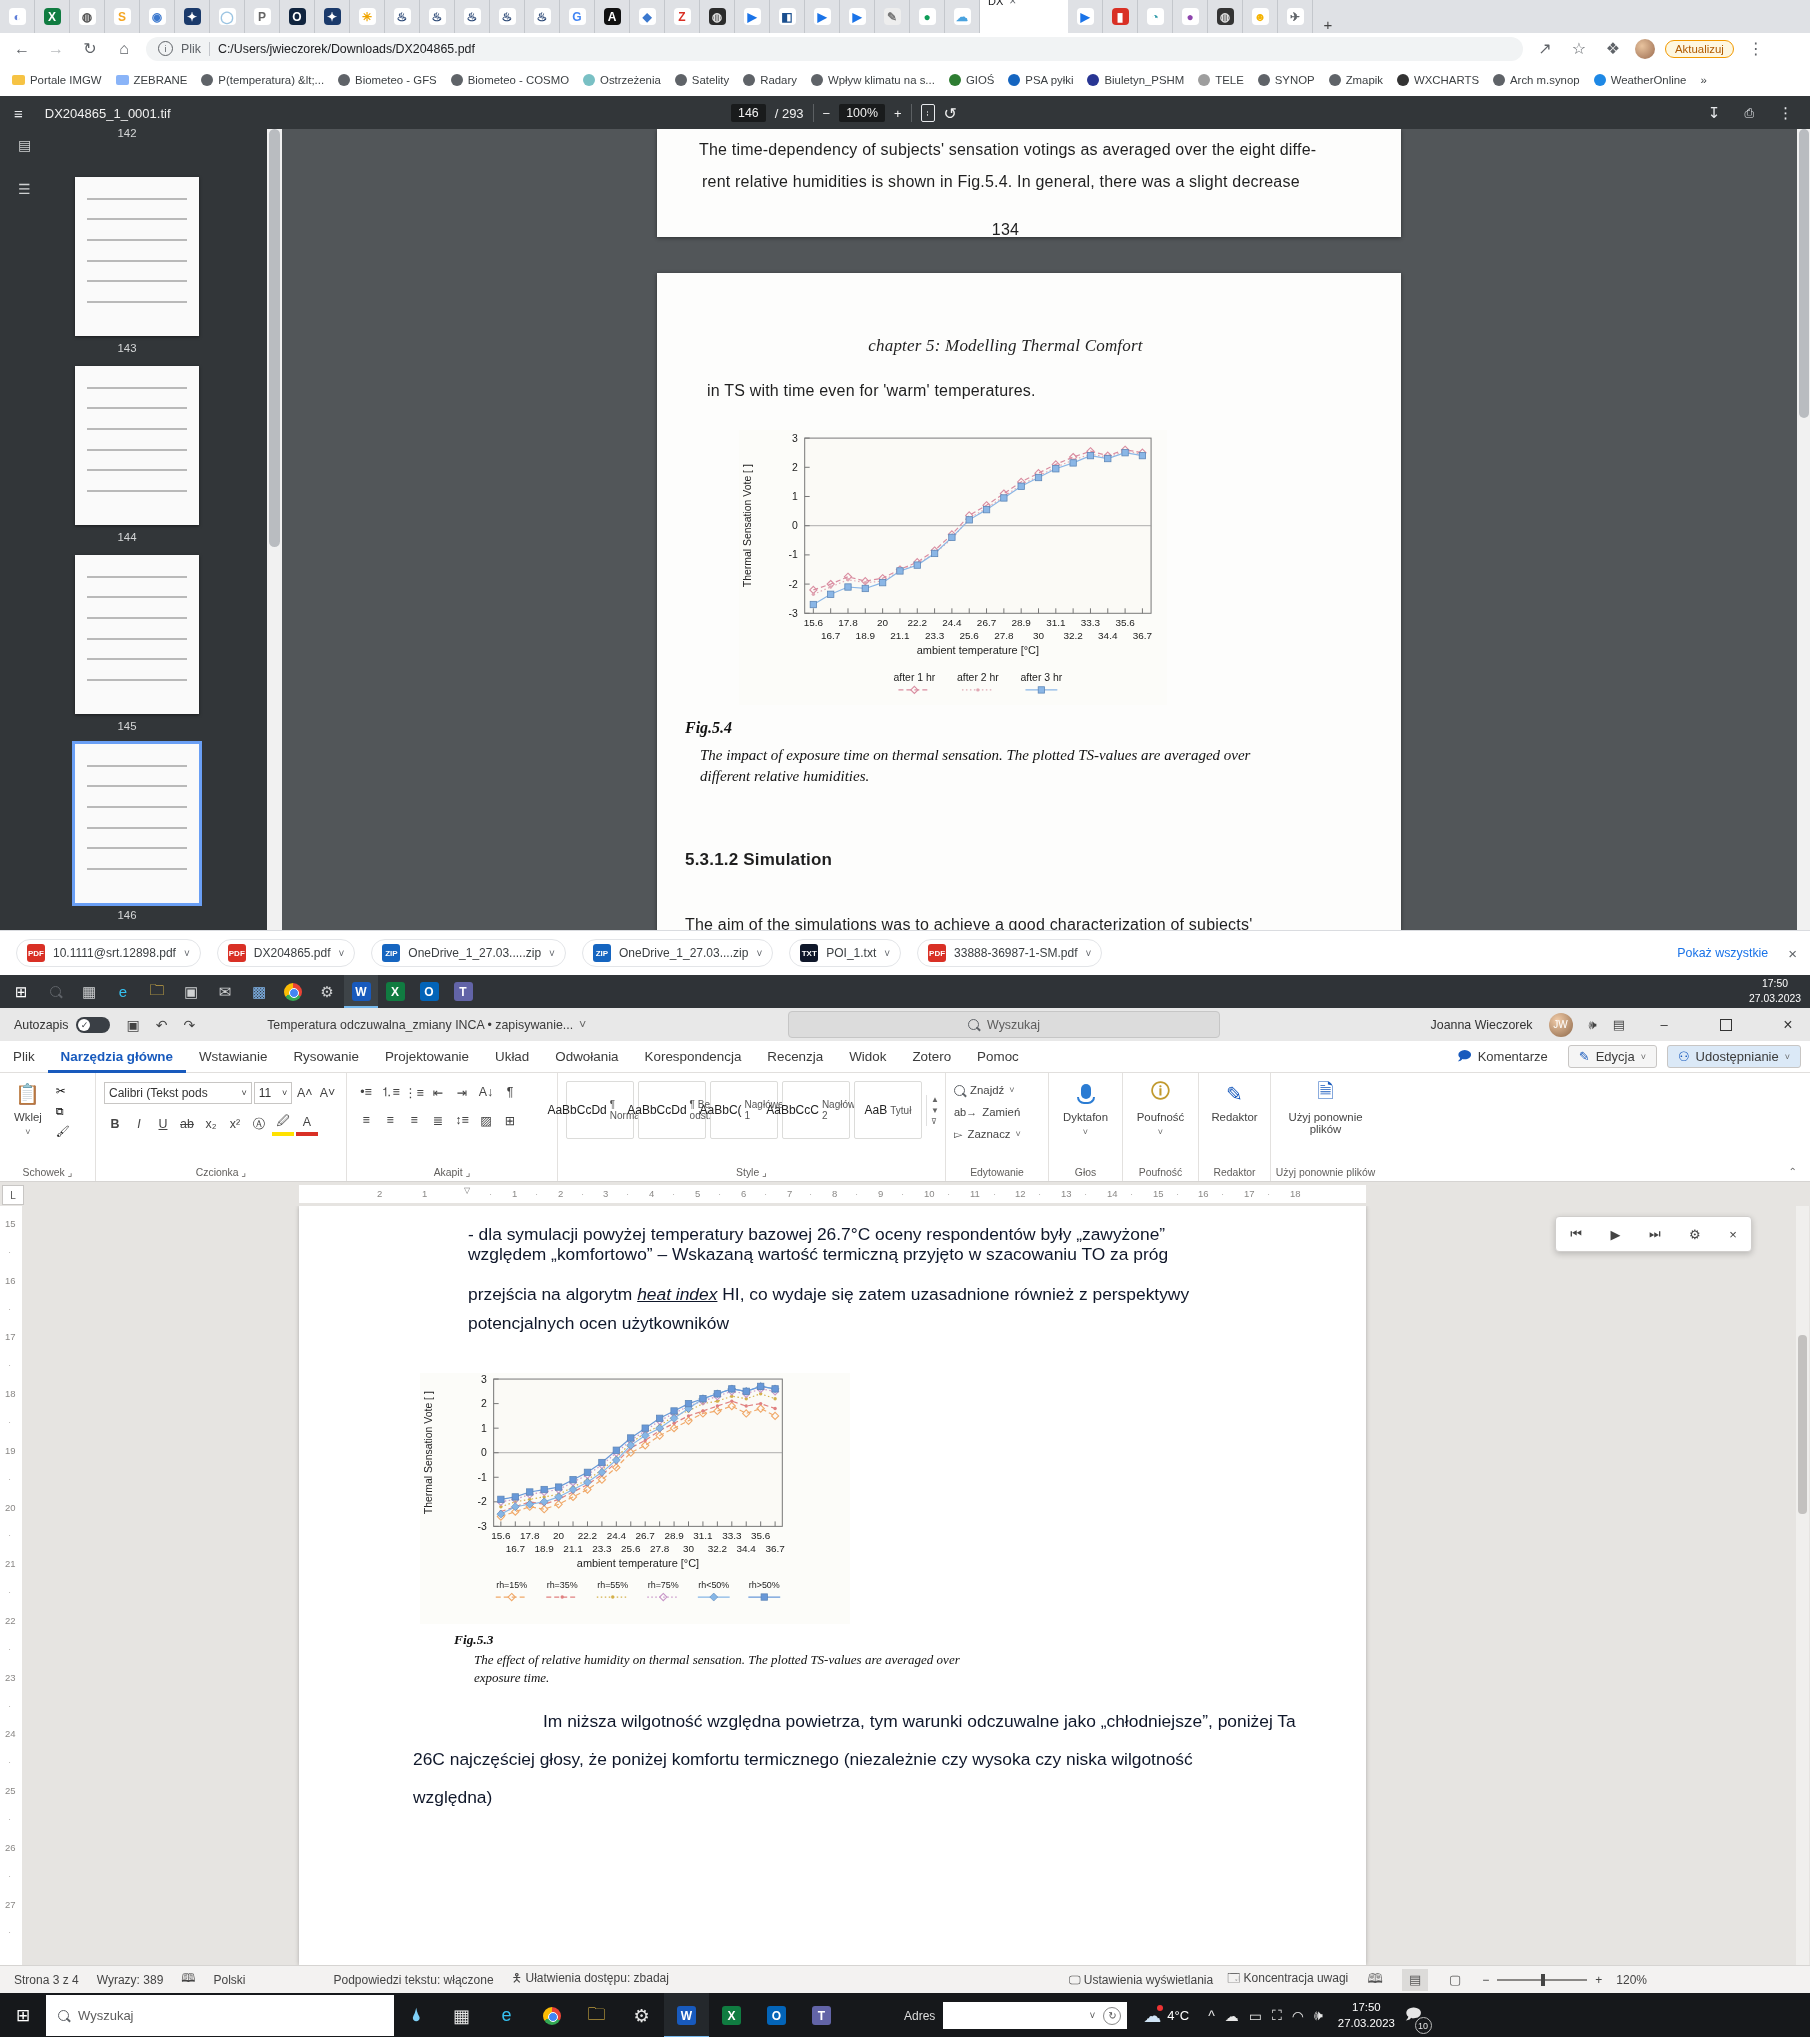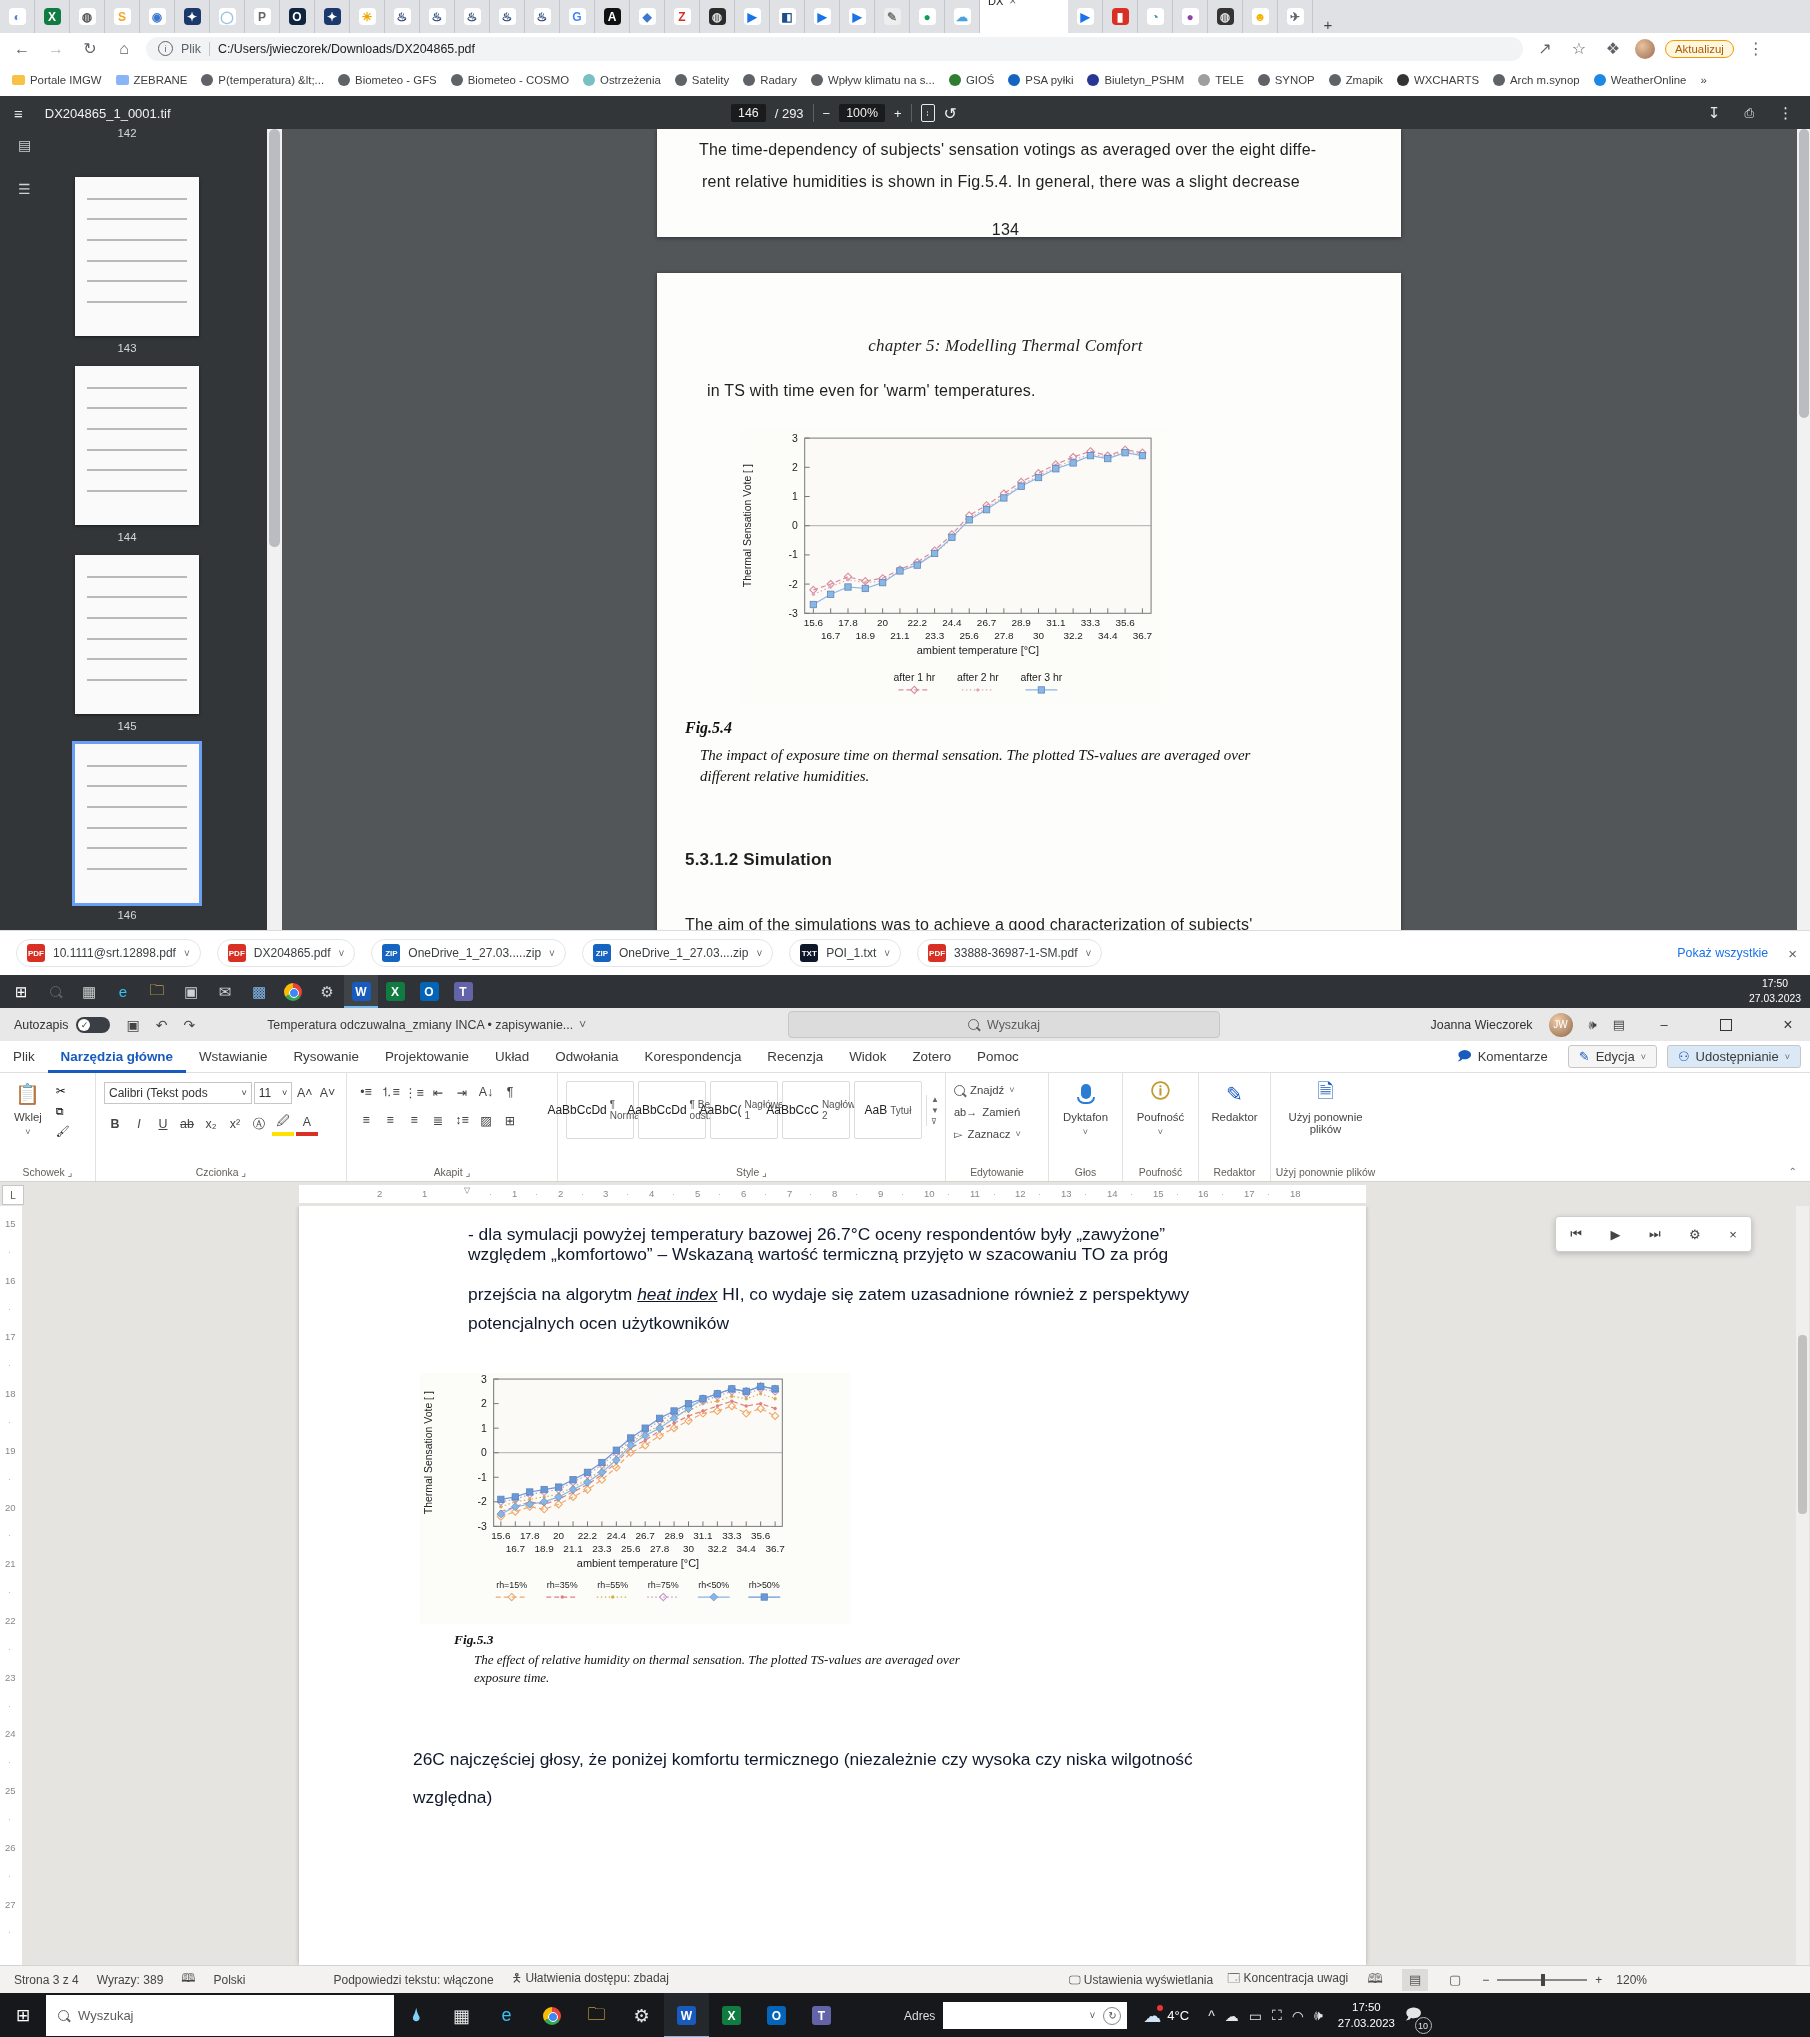--- a/index.html
+++ b/index.html
@@ -1150,20 +1150,21 @@
           <text x="295.125" y="216" font-size="9" fill="#222" text-anchor="middle">rh&lt;50%</text>
           <line x1="279.125" y1="225" x2="311.125" y2="225" stroke="#86b6e6" stroke-width="1.2"></line>
           <path d="M295.125 221L299.125 225L295.125 229L291.125 225Z" fill="#86b6e6" stroke="#5e87b8" stroke-width="0.6"></path>
           <text x="345.875" y="216" font-size="9" fill="#222" text-anchor="middle">rh&gt;50%</text>
           <line x1="329.875" y1="225" x2="361.875" y2="225" stroke="#6898d8" stroke-width="1.2"></line>
           <rect x="342.675" y="221.8" width="6.4" height="6.4" fill="#6898d8" stroke="#5e87b8" stroke-width="0.8"></rect>
         </svg>
       <div class="figlabel" style="left:155px;top:426px;font-size:13.4px;">Fig.5.3</div>
       <div class="figcap" style="left:175px;top:446px;font-size:13px;">The effect of relative humidity on thermal sensation. The plotted TS-values are averaged over</div>
       <div class="figcap" style="left:175px;top:464px;font-size:13px;">exposure time.</div>
+      <div class="wline" style="left:244px;top:505px;">Im niższa wilgotność względna powietrza, tym warunki odczuwalne jako „chłodniejsze”, poniżej Ta</div>
       <div class="wline" style="left:114px;top:543px;">26C najczęściej głosy, że poniżej komfortu termicznego (niezależnie czy wysoka czy niska wilgotność</div>
       <div class="wline" style="left:114px;top:581px;">względna)</div>
     </div>
     <div id="readaloud">
       <span>⏮</span>
       <span>▶</span>
       <span>⏭</span>
       <span>⚙</span>
       <span>×</span>
     </div>

